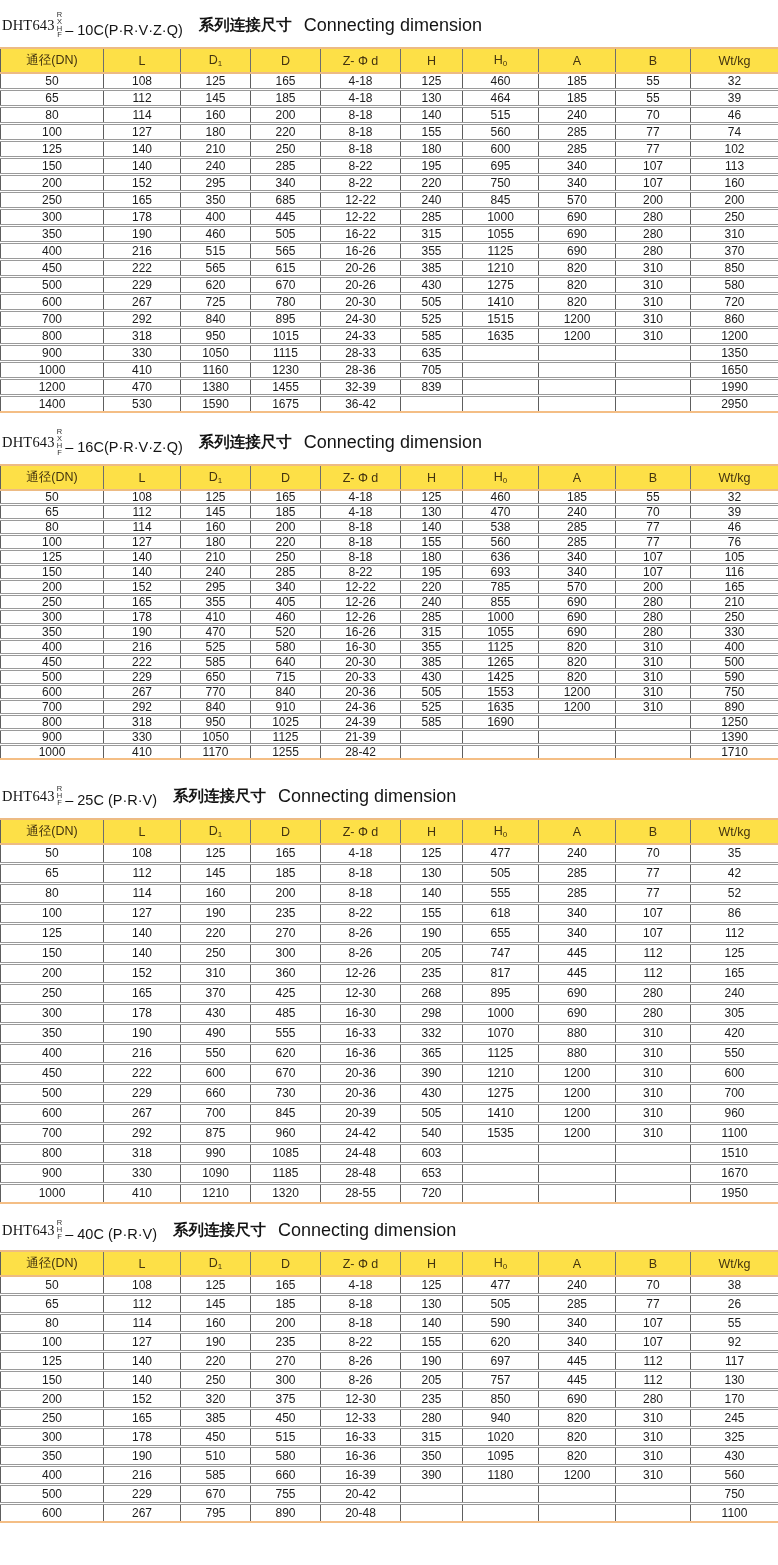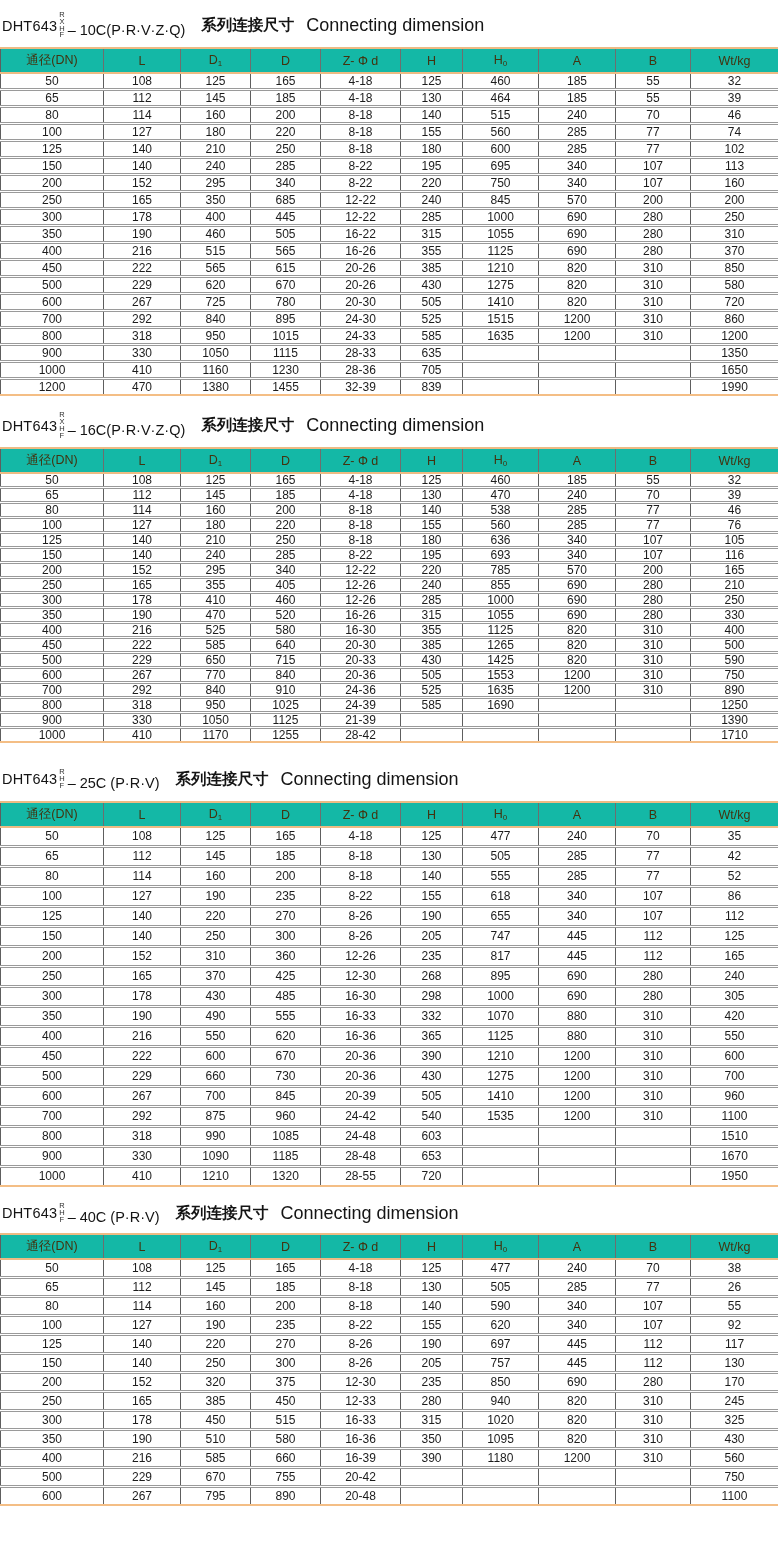--- a/index.html
+++ b/index.html
@@ -1,35 +1,35 @@
 <!DOCTYPE html>
 <html><head>
 <meta charset="utf-8">
 <style>
   html,body { margin:0; padding:0; background:#ffffff; }
   body { width:778px; font-family:"Liberation Sans", sans-serif; color:#1c1c1c; }
   .page { width:778px; padding-top:8px; }
 
   .title-row { display:flex; align-items:center; font-size:14.5px; color:#141414; }
-  .model { letter-spacing:0.2px; }
+  .model { letter-spacing:0.2px;font-family:Liberation Serif, serif; }
   .stack { display:inline-flex; flex-direction:column; align-items:center;
            margin:0 3px 0 2px; }
   .stack-letter { font-size:7.5px; line-height:6.8px; color:#2e2e2e; }
   .spec { white-space:pre;margin-top:8px; }
   .series-cn { font-weight:bold; font-size:15.5px; margin-left:16px;
                font-family:"DejaVu Sans","Liberation Sans",sans-serif; }
   .series-en { font-size:18px; margin-left:12px; }
 
   .sec1 .title-row { margin:4px 0 8px 2px; }
   .sec2 .title-row { margin:16px 0 8px 2px; }
   .sec3 .title-row { margin:24px 0 10px 2px; }
   .sec4 .title-row { margin:14px 0 8px 2px; }
 
   table { width:778px; border-collapse:collapse; table-layout:fixed; }
-  th { background:#14b8a6; border-top:2px solid #EDBB84; border-bottom:2px solid #EDBB84;
+  th { background:#fde047; border-top:2px solid #EDBB84; border-bottom:2px solid #EDBB84;
        border-left:1px solid #6e6e6e; border-right:1px solid #6e6e6e;
        font-weight:normal; font-size:12.5px; color:#43330f; height:23px; padding:0;
        text-align:center; }
   td { border-left:1px solid #5e5e5e; border-right:1px solid #5e5e5e;
        border-bottom:3px double #9a9a9a; text-align:center; font-size:12px;
        padding:0; color:#1c1c1c; background:#fff; }
   tr > th:first-child, tr > td:first-child { border-left:1px solid #5e5e5e; }
   tbody tr:last-child td { border-bottom:2px solid #F4BE85; }
   sub { font-size:8px; vertical-align:-2px; }
 
@@ -305,20 +305,32 @@
             <td>470</td>
             <td>1380</td>
             <td>1455</td>
             <td>32-39</td>
             <td>839</td>
             <td></td>
             <td></td>
             <td></td>
             <td>1990</td>
           </tr>
+          <tr>
+            <td>1400</td>
+            <td>530</td>
+            <td>1590</td>
+            <td>1675</td>
+            <td>36-42</td>
+            <td></td>
+            <td></td>
+            <td></td>
+            <td></td>
+            <td>2950</td>
+          </tr>
         </tbody>
       </table>
   </div>
 
   <div class="section sec2">
     <div class="title-row">
       <span class="model">DHT643</span>
       <span class="stack">
           <span class="stack-letter">R</span>
           <span class="stack-letter">X</span>

